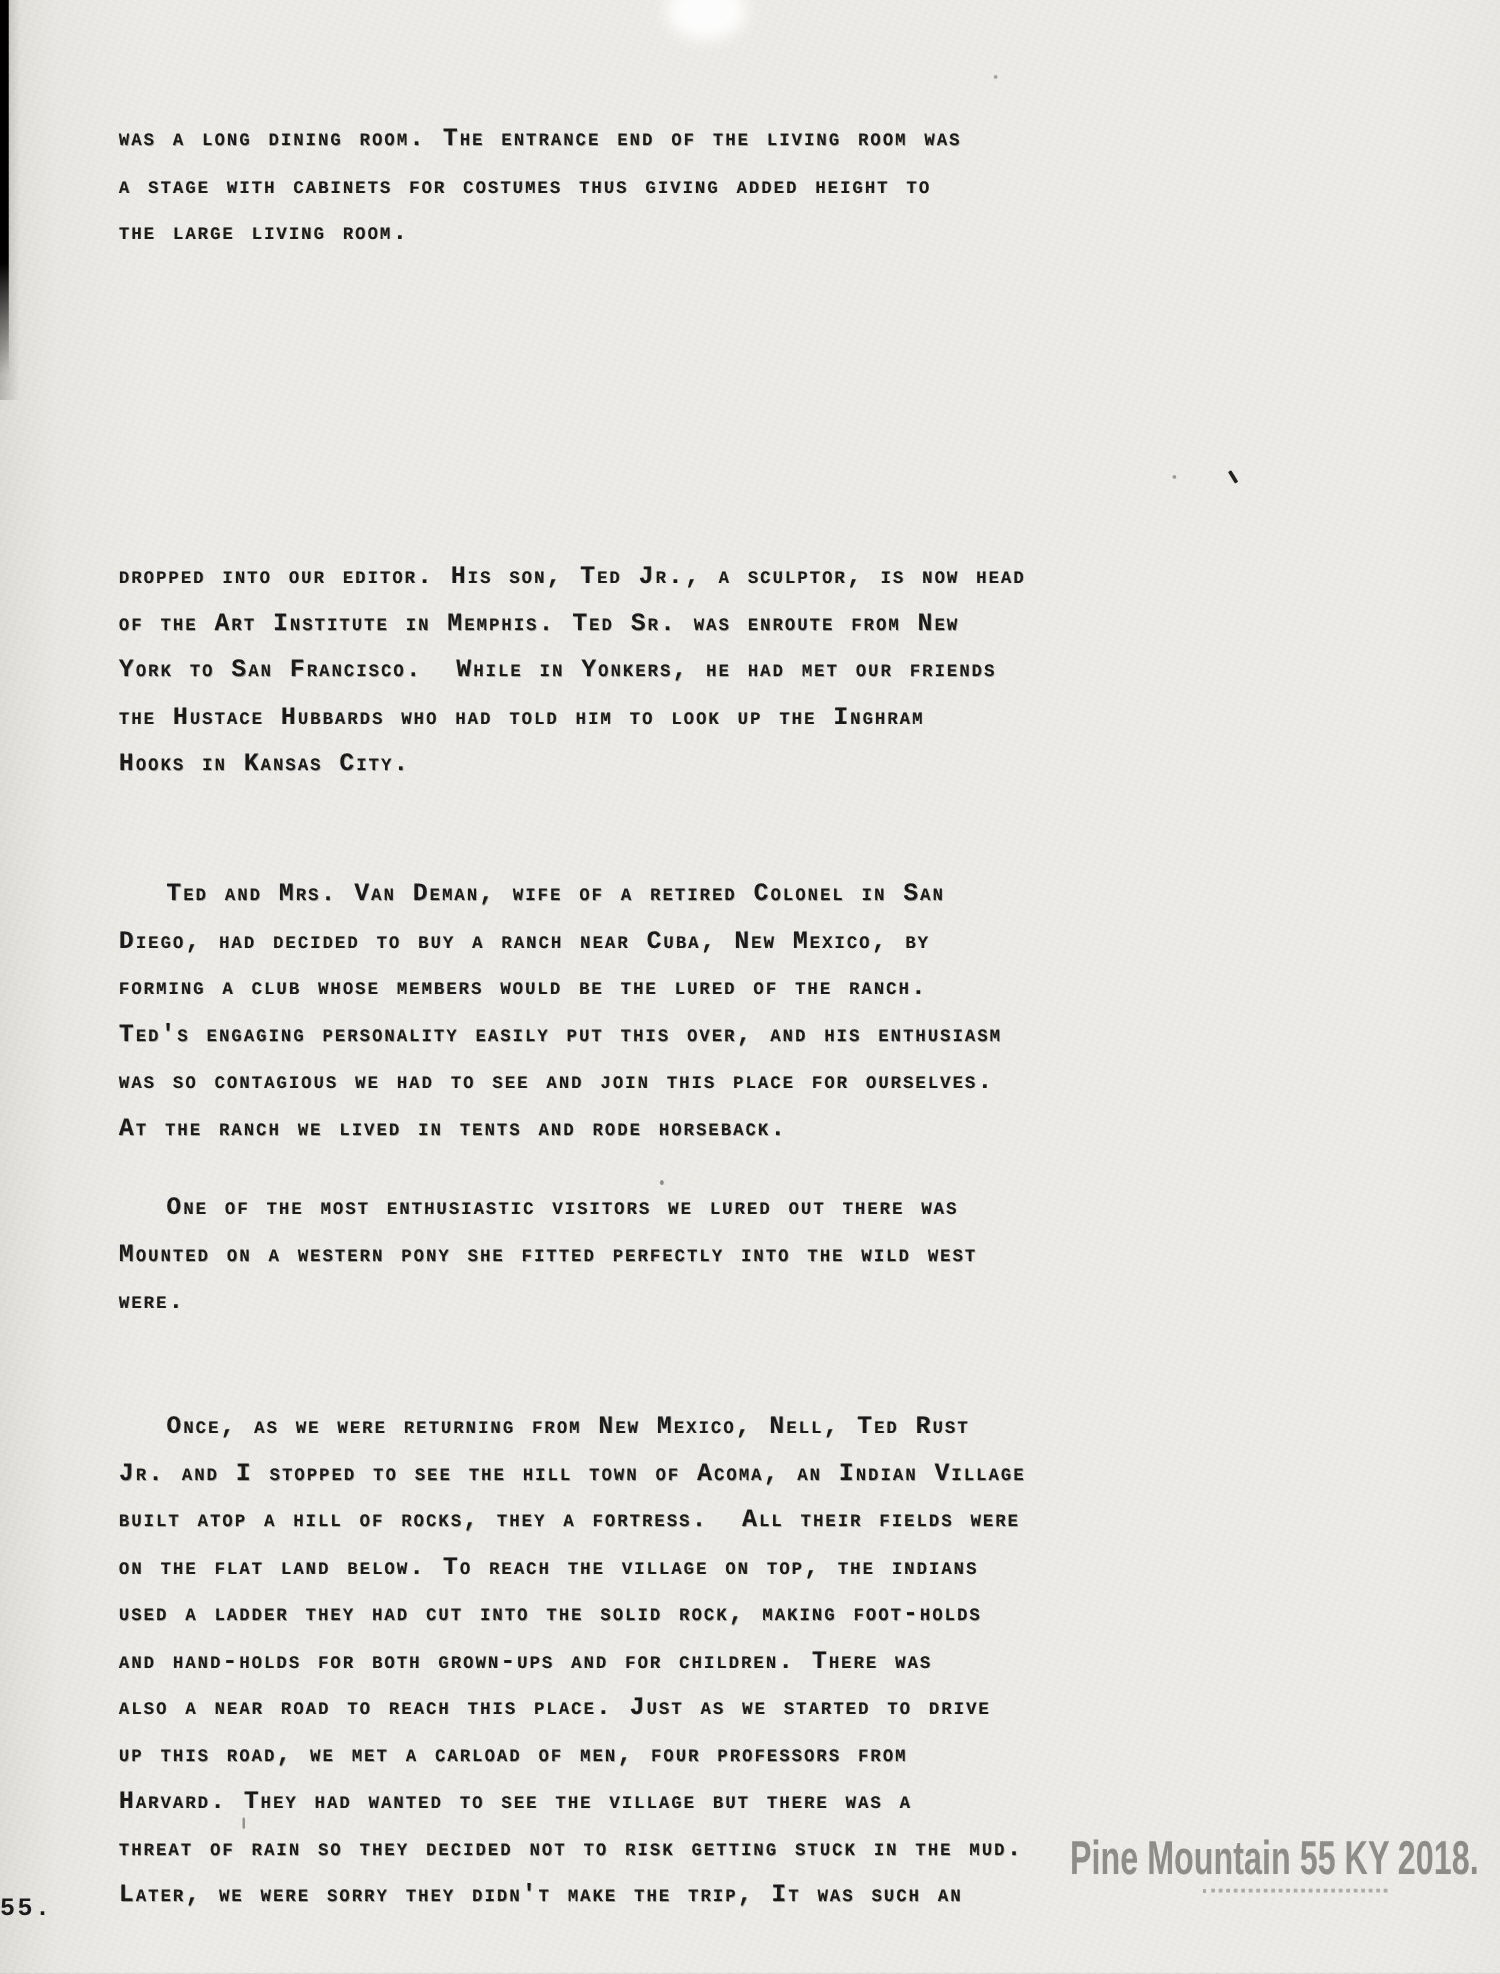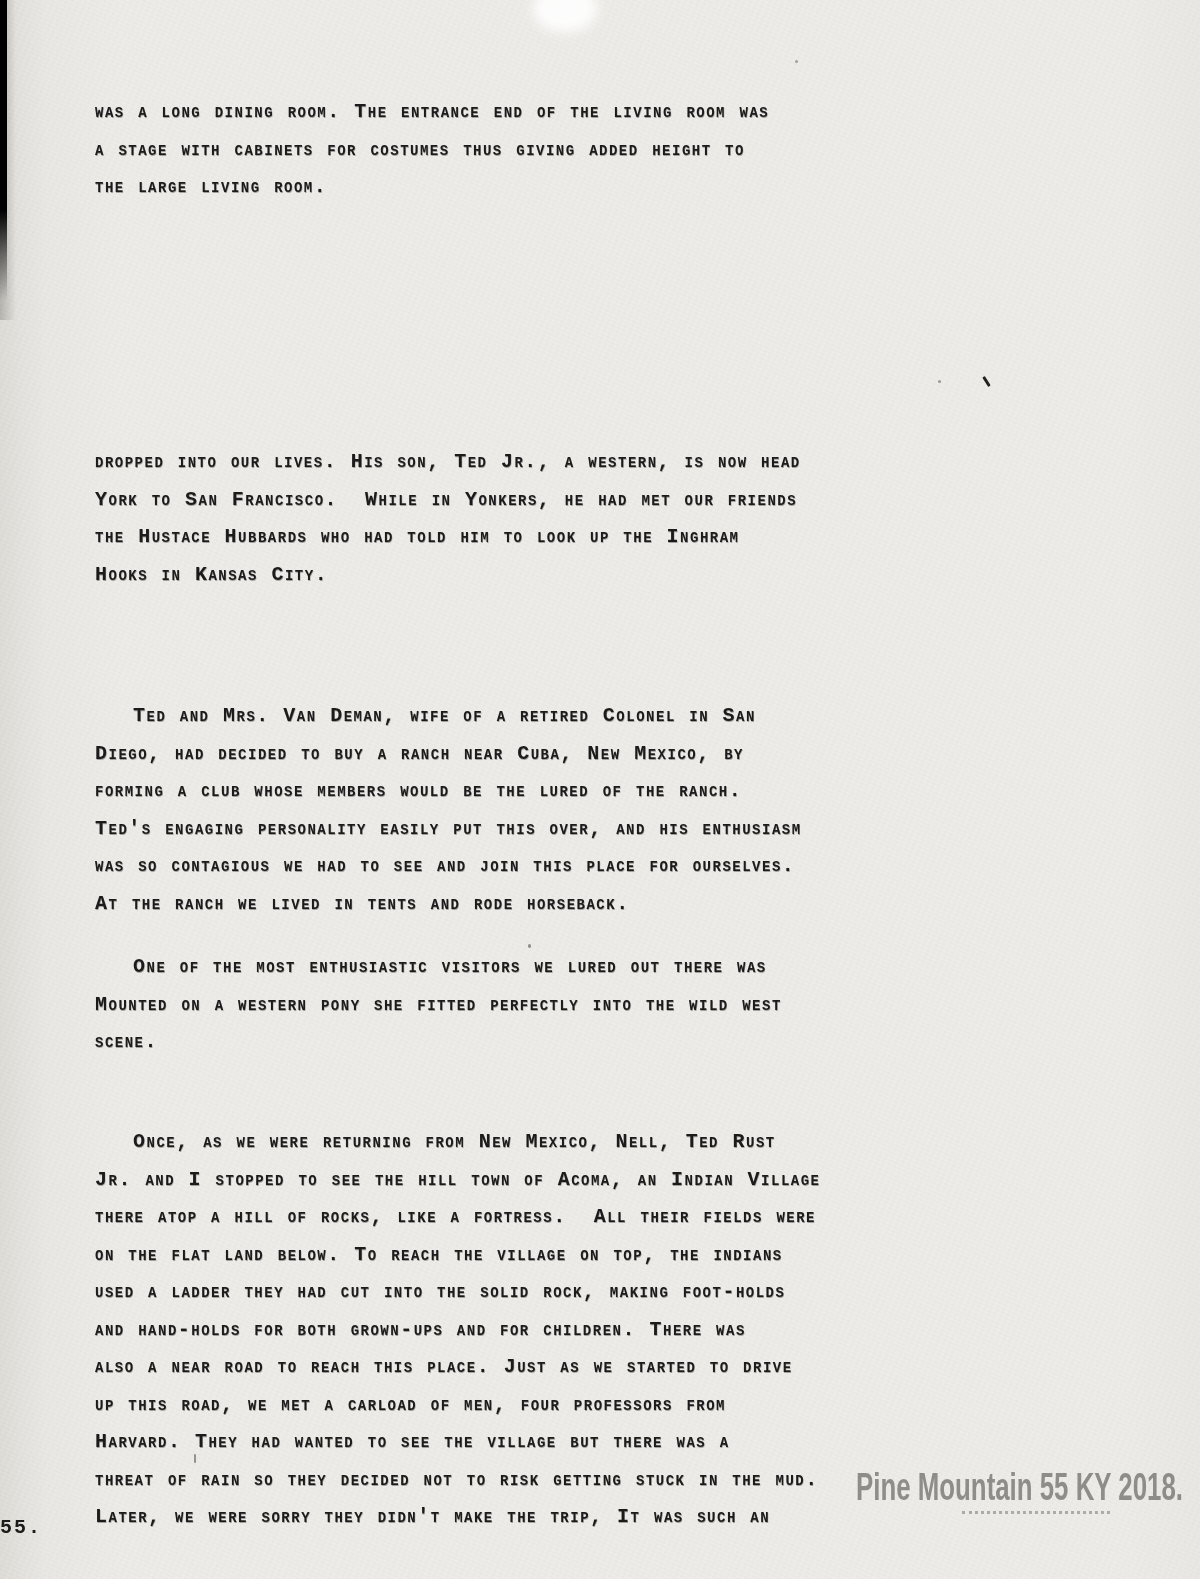--- a/index.html
+++ b/index.html
@@ -86,45 +86,46 @@
 
   <div class="body-text">
 
     <div class="para p1">
       <div class="tline">was a long dining room. The entrance end of the living room was</div>
       <div class="tline">a stage with cabinets for costumes thus giving added height to</div>
       <div class="tline">the large living room.</div>
     </div>
 
     <div class="para p2">
-      <div class="tline">dropped into our lives. His son, Ted Jr., a western, is now head</div>
+      <div class="tline">dropped into our editor. His son, Ted Jr., a sculptor, is now head</div>
+      <div class="tline">of the Art Institute in Memphis. Ted Sr. was enroute from New</div>
       <div class="tline">York to San Francisco.  While in Yonkers, he had met our friends</div>
       <div class="tline">the Hustace Hubbards who had told him to look up the Inghram</div>
       <div class="tline">Hooks in Kansas City.</div>
     </div>
 
     <div class="para p3">
       <div class="tline indent">Ted and Mrs. Van Deman, wife of a retired Colonel in San</div>
       <div class="tline">Diego, had decided to buy a ranch near Cuba, New Mexico, by</div>
       <div class="tline">forming a club whose members would be the lured of the ranch.</div>
       <div class="tline">Ted's engaging personality easily put this over, and his enthusiasm</div>
       <div class="tline">was so contagious we had to see and join this place for ourselves.</div>
       <div class="tline">At the ranch we lived in tents and rode horseback.</div>
     </div>
 
     <div class="para p4">
       <div class="tline indent">One of the most enthusiastic visitors we lured out there was</div>
       <div class="tline">Mounted on a western pony she fitted perfectly into the wild west</div>
-      <div class="tline">scene.</div>
+      <div class="tline">were.</div>
     </div>
 
     <div class="para p5">
       <div class="tline indent">Once, as we were returning from New Mexico, Nell, Ted Rust</div>
       <div class="tline">Jr. and I stopped to see the hill town of Acoma, an Indian Village</div>
-      <div class="tline">there atop a hill of rocks, like a fortress.  All their fields were</div>
+      <div class="tline">built atop a hill of rocks, they a fortress.  All their fields were</div>
       <div class="tline">on the flat land below. To reach the village on top, the indians</div>
       <div class="tline">used a ladder they had cut into the solid rock, making foot-holds</div>
       <div class="tline">and hand-holds for both grown-ups and for children. There was</div>
       <div class="tline">also a near road to reach this place. Just as we started to drive</div>
       <div class="tline">up this road, we met a carload of men, four professors from</div>
       <div class="tline">Harvard. They had wanted to see the village but there was a</div>
       <div class="tline">threat of rain so they decided not to risk getting stuck in the mud.</div>
       <div class="tline">Later, we were sorry they didn't make the trip, It was such an</div>
     </div>
 

